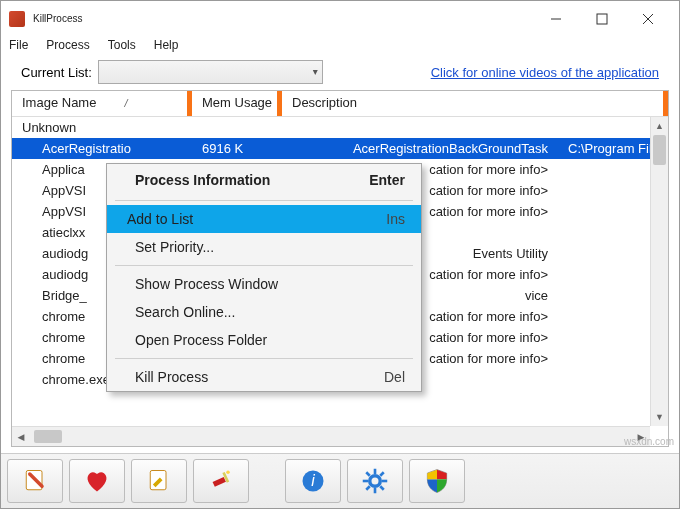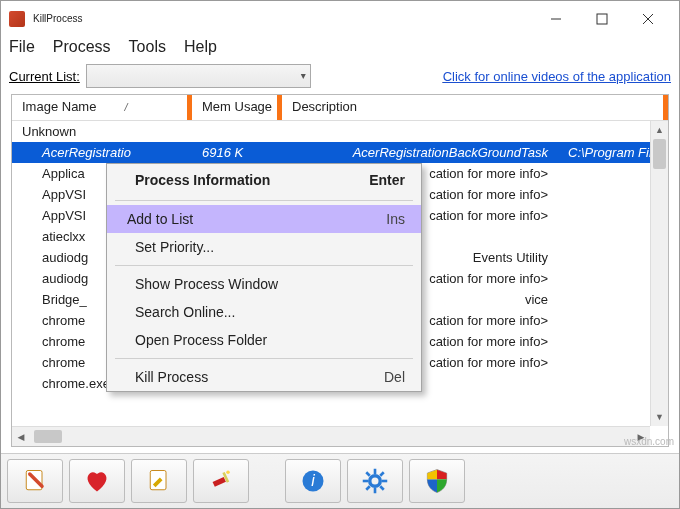--- a/index.html
+++ b/index.html
@@ -3,59 +3,59 @@
   <meta charset="utf-8">
   <style>
     * { box-sizing: border-box; font-family: "Segoe UI", Tahoma, sans-serif; }
     body { margin: 0; width: 680px; height: 509px; overflow: hidden; background: #fff; }
     .window { width: 100%; height: 100%; border: 1px solid #999; background: #fff; display: flex; flex-direction: column; }
     .titlebar { height: 35px; display: flex; align-items: center; padding: 0 8px; }
     .titlebar .app-icon { width: 16px; height: 16px; margin-right: 8px; background: linear-gradient(135deg, #d34a2e, #b33519); border-radius: 2px; position: relative; }
     .titlebar .title { font-size: 10px; color: #222; flex: 1; }
     .winbuttons { display: flex; }
     .winbuttons div { width: 46px; height: 30px; display: flex; align-items: center; justify-content: center; color: #444; font-size: 12px; font-family: Arial; }
-    .menubar { display: flex; padding: 2px 8px; font-size: 16px; color: #222; gap: 18px; }
+    .menubar { display: flex; padding: 2px 8px; font-size: 12px; color: #222; gap: 18px; }
     .menubar span { cursor: default; }
-    .listrow { display: flex; align-items: center; padding: 6px 8px; font-size: 13px; text-decoration: underline; }
+    .listrow { display: flex; align-items: center; padding: 6px 20px; font-size: 13px; }
     .listrow label { margin-right: 6px; }
     .combo { width: 225px; height: 24px; border: 1px solid #aaa; background: linear-gradient(#f5f5f5,#e9e9e9); position: relative; }
     .combo .arrow { position: absolute; right: 4px; top: 5px; font-size: 10px; color: #555; }
     .link { margin-left: auto; color: #1a4fd1; text-decoration: underline; font-size: 13px; }
     .listview { flex: 1; margin: 0 10px 6px 10px; border: 1px solid #b9b9b9; position: relative; overflow: hidden; background: #fff; }
     .lv-header { display: flex; height: 26px; background: #fff; border-bottom: 1px solid #ddd; font-size: 13px; color: #222; }
     .lv-header div { padding: 4px 10px; border-right: 5px solid #f97316; white-space: nowrap; }
     .col-img { width: 180px; }
     .col-mem { width: 90px; }
     .col-desc { flex: 1; }
     .col-path { width: 110px; }
     .sort-indicator { font-size: 11px; color: #666; margin-left: 28px; font-style: italic; }
     .lv-body { font-size: 13px; color: #222; }
     .row { display: flex; height: 21px; align-items: center; white-space: nowrap; overflow: hidden; }
     .row span { padding: 0 10px; overflow: hidden; text-overflow: clip; }
     .row .c1 { width: 180px; padding-left: 30px; }
     .row .c2 { width: 90px; }
     .row .c3 { flex: 1; text-align: right; }
     .row .c4 { width: 110px; }
-    .row.selected { background: #0a5cd6; color: #fff; font-style: italic; }
+    .row.selected { background: #0a5cd6; color: #fff; }
     .vscroll { position: absolute; right: 0; top: 26px; bottom: 20px; width: 18px; background: #f0f0f0; border-left: 1px solid #ddd; }
     .vscroll .thumb { position: absolute; top: 18px; left: 2px; right: 2px; height: 30px; background: #c8c8c8; border-radius: 2px; }
     .vscroll .arr { height: 18px; display: flex; align-items: center; justify-content: center; font-size: 9px; color: #666; }
     .hscroll { position: absolute; left: 0; right: 18px; bottom: 0; height: 20px; background: #f0f0f0; border-top: 1px solid #ddd; display: flex; align-items: center; }
     .hscroll .thumb { position: absolute; left: 22px; width: 28px; top: 3px; bottom: 3px; background: #c8c8c8; border-radius: 2px; }
     .hscroll .arr { width: 18px; text-align: center; font-size: 9px; color: #666; }
     .hscroll .arr.right { margin-left: auto; }
     .toolbar { height: 55px; border-top: 1px solid #ccc; background: linear-gradient(#f4f4f4,#ececec); display: flex; align-items: center; padding: 0 6px; gap: 6px; }
     .tool { width: 56px; height: 44px; border: 1px solid #bcbcbc; border-radius: 3px; background: linear-gradient(#fdfdfd,#e8e8e8); display: flex; align-items: center; justify-content: center; }
     .tool svg { width: 28px; height: 28px; }
     .context-menu { position: absolute; left: 106px; top: 163px; width: 316px; background: #f4f4f4; border: 1px solid #a5a5a5; box-shadow: 4px 4px 6px rgba(0,0,0,0.25); font-size: 14px; color: #222; }
     .cm-header { display: flex; padding: 8px 16px 8px 28px; font-weight: 600; }
     .cm-header .shortcut { margin-left: auto; font-weight: 600; }
     .cm-item { display: flex; padding: 6px 16px 6px 28px; }
     .cm-item .shortcut { margin-left: auto; color: #444; }
-    .cm-item.hover { background: #c4b5fd; padding-left: 20px; }
+    .cm-item.hover { background: #0ea5e9; padding-left: 20px; }
     .cm-sep { height: 1px; background: #cfcfcf; margin: 4px 8px; }
     .watermark { position: absolute; right: 6px; bottom: 62px; font-size: 10px; color: #b9b9b9; font-family: Arial; }
   </style>
 </head>
 <body>
 
 <div class="window">
   <div class="titlebar">
     <div class="app-icon"></div>
     <span class="title">KillProcess</span>

